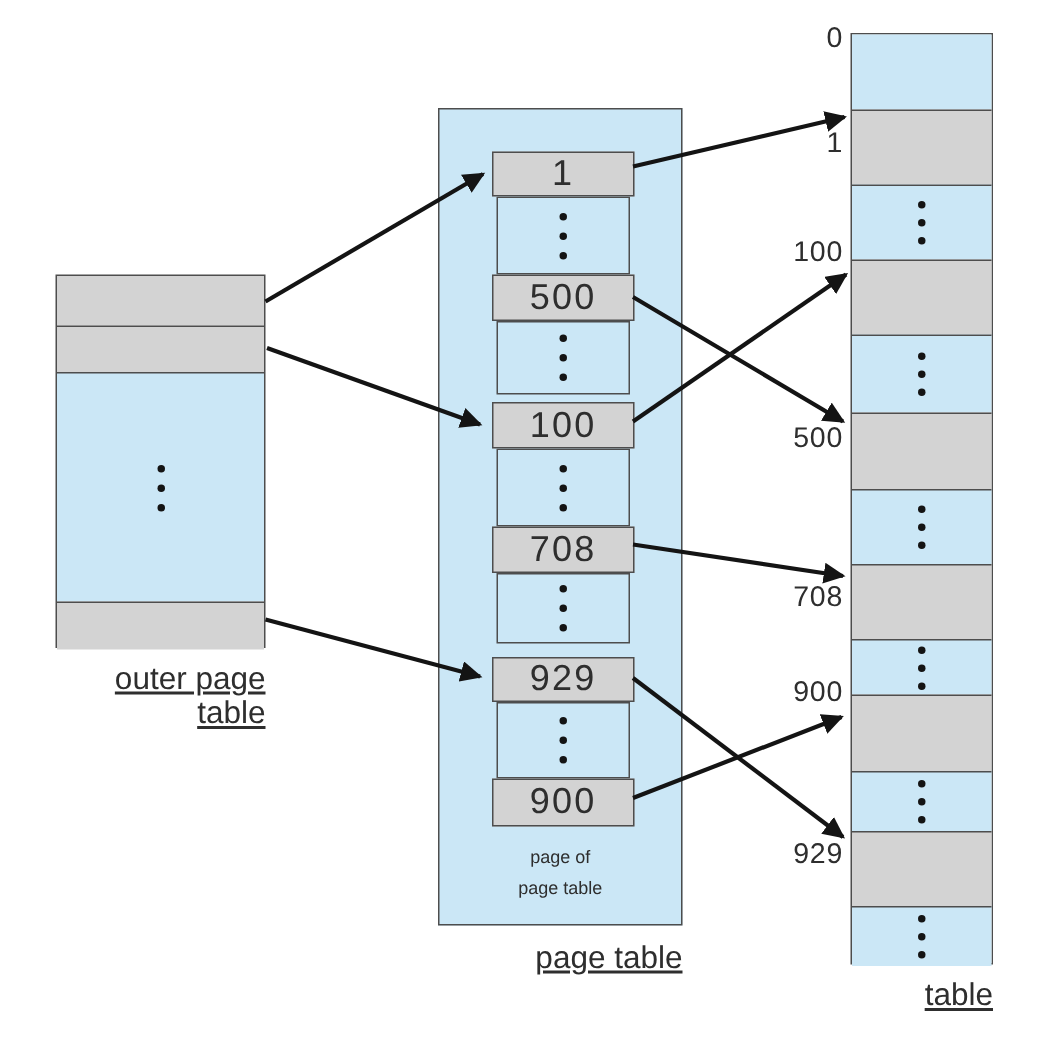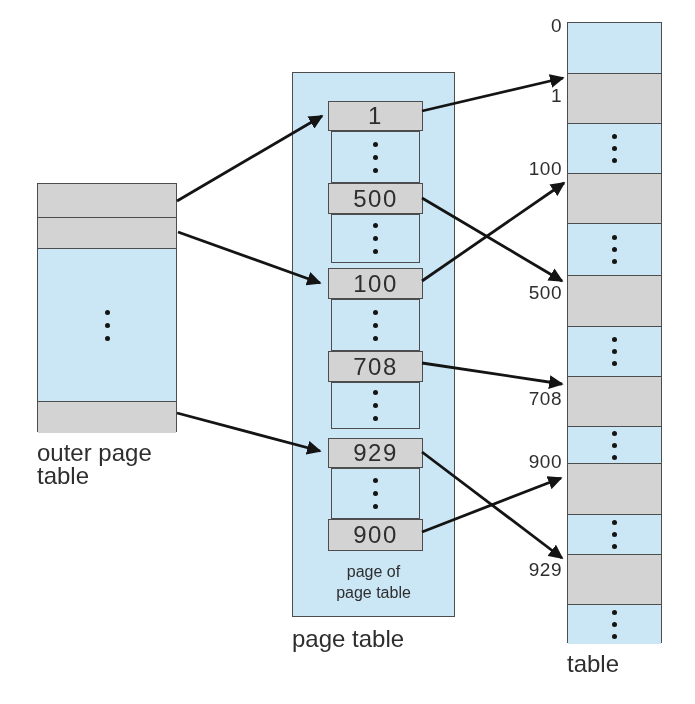--- a/index.html
+++ b/index.html
@@ -60,30 +60,30 @@
   }
   .dots .dot { width:5px; height:5px; border-radius:50%; background:var(--arrow,#141414); }
   .mem-row .dots { gap:7px; }
   
   .frame-label {
     position:absolute; left:486px; width:76px;
     text-align:right; font-size:19px; letter-spacing:.5px; line-height:22px;
     color:var(--text);
   }
   .diagram-label {
-    position:absolute; font-size:24px; line-height:23px;
-    text-align:left; white-space:pre-line; color:var(--text);
+    position:absolute; font-size:21px; line-height:23px;
+    text-align:right; white-space:pre-line; color:var(--text);text-decoration:underline;
   }
   #outer-label  { left:37px;  top:441px; width:140px; }
   #pt-label     { left:292px; top:627px; width:163px; }
   #memory-label { left:567px; top:652px; width:95px; }
   #pt-inner-label {
     position:absolute; left:0; right:0; top:488px;
     text-align:center; white-space:pre-line;
-    font-size:16px; line-height:21px; color:var(--text);
+    font-size:12px; line-height:21px; color:var(--text);
   }
   
   #arrows { position:absolute; left:0; top:0; pointer-events:none; }
 </style>
 </head>
 <body>
 
 <div id="canvas">
 
   <div id="outer-page-table">

